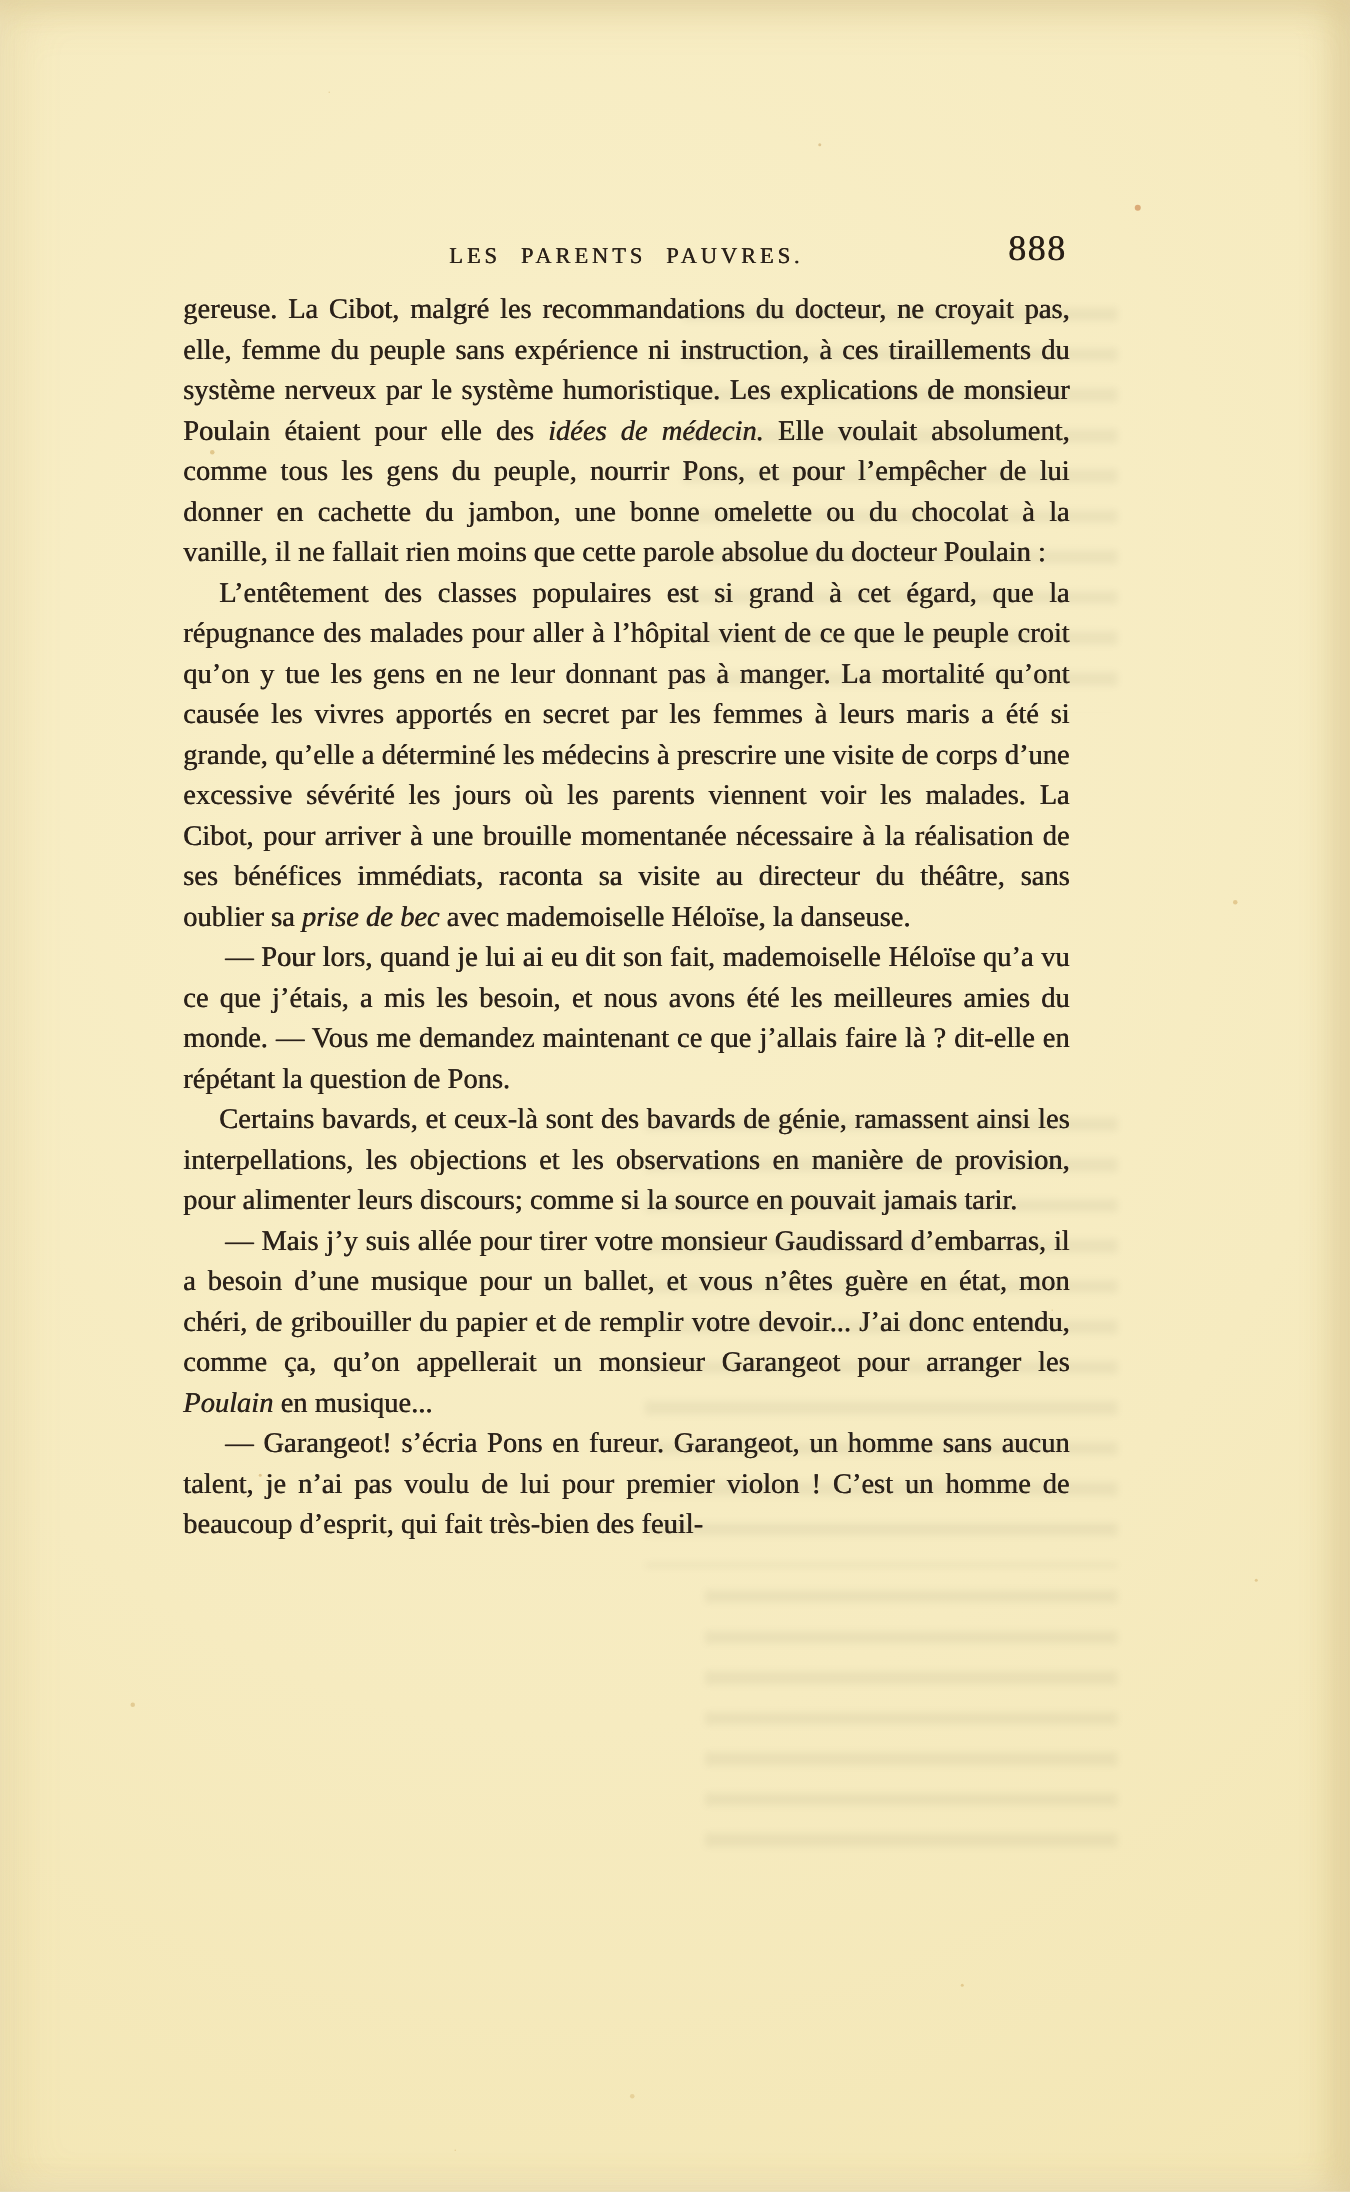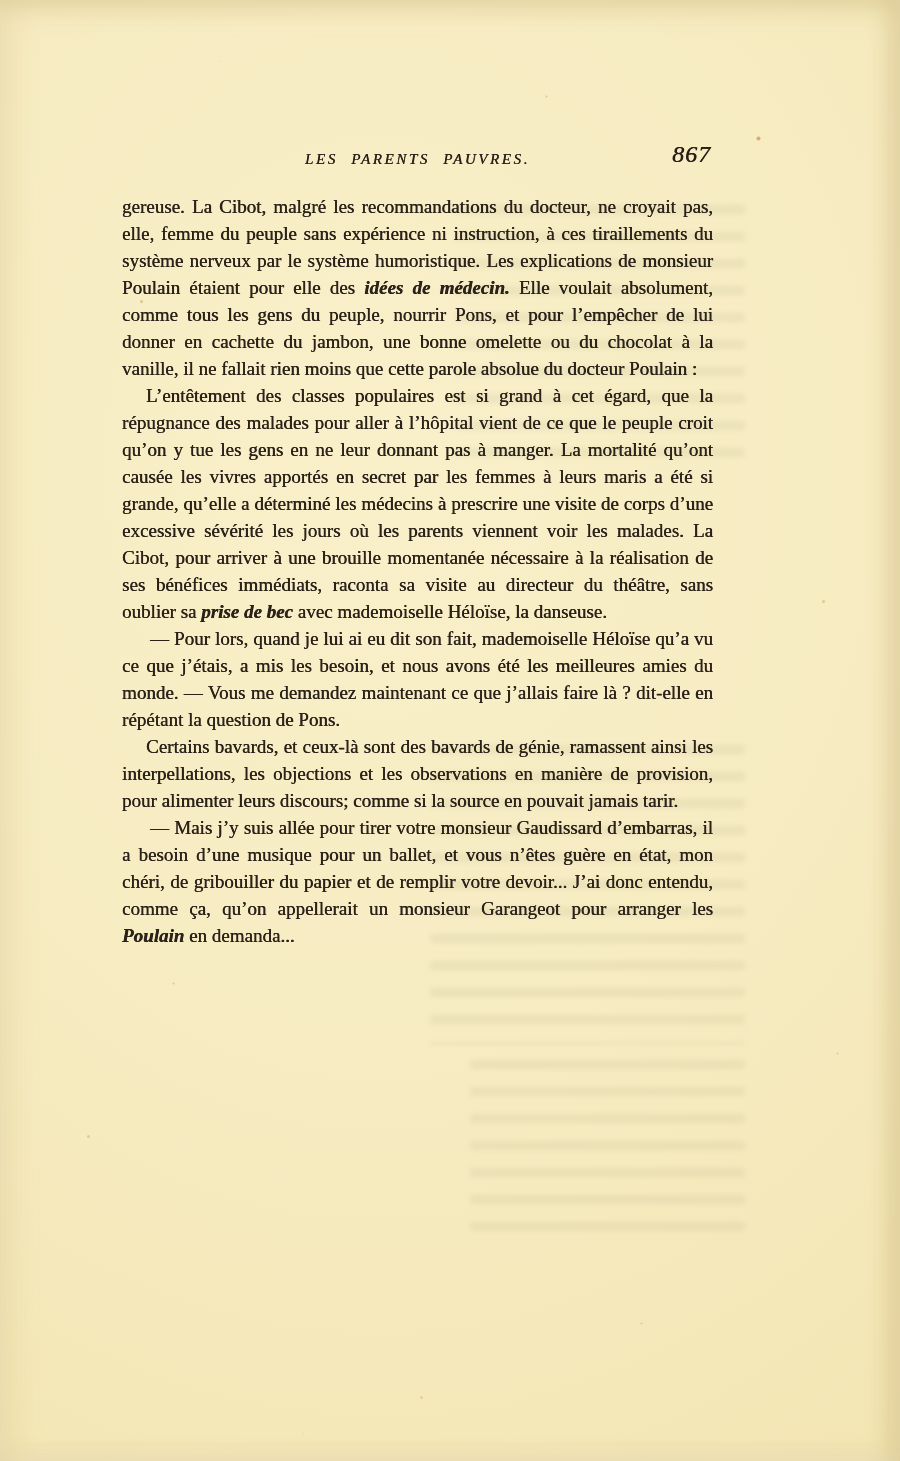--- a/index.html
+++ b/index.html
@@ -55,24 +55,23 @@
       640px 1322px 0 -0.5px rgba(206, 166, 92, 0.45),
       420px 1396px 0 0px  rgba(212, 176, 104, 0.40),
       836px 1052px 0 -0.5px rgba(198, 152, 78, 0.40),
       302px 1432px 0 -1px rgba(206, 168, 96, 0.40),
       218px  60px 0 -1px  rgba(208, 170, 96, 0.40);
     pointer-events: none;
   }
   .header {
     position: absolute;
     left: 122px;
-    top: 148px;
+    top: 160px;
     width: 591px;
     height: 26px;
-    font-style: italic;
   }
   .running-title {
     position: absolute;
     left: 0; right: 0;
     top: 3px;
     text-align: center;
     font-size: 15px;
     letter-spacing: 2.6px;
     word-spacing: 7px;
     color: #2b221a;
@@ -98,36 +97,37 @@
     text-align: justify;
     text-shadow: 0.35px 0 0 currentColor;
   }
   .page-body p {
     margin: 0;
     padding: 0;
   }
   .page-body p.continuation { text-indent: 0; }
   .page-body p.indented     { text-indent: 24px; }
   .page-body p.dialogue     { text-indent: 28px; }
-  .it { font-style: italic; font-weight: bold; }
+  .it { font-style: italic; }
 </style>
 </head>
 <body>
 
 <div class="page">
   <div class="showthrough st-a"></div>
   <div class="showthrough st-b"></div>
   <div class="showthrough st-c"></div>
   <div class="specks"></div>
 
   <div class="header">
     <div class="running-title">LES PARENTS PAUVRES.</div>
-    <div class="page-number">867</div>
+    <div class="page-number">888</div>
   </div>
 
   <div class="page-body">
       <p class="continuation"><span>gereuse. La Cibot, malgré les recommandations du docteur, ne croyait pas, elle, femme du peuple sans expérience ni instruction, à ces tiraillements du système nerveux par le système humoristique. Les explications de monsieur Poulain étaient pour elle des </span><span class="it">idées de médecin.</span><span> Elle voulait absolument, comme tous les gens du peuple, nourrir Pons, et pour l’empêcher de lui donner en cachette du jambon, une bonne omelette ou du chocolat à la vanille, il ne fallait rien moins que cette parole absolue du docteur Poulain :</span></p>
       <p class="indented"><span>L’entêtement des classes populaires est si grand à cet égard, que la répugnance des malades pour aller à l’hôpital vient de ce que le peuple croit qu’on y tue les gens en ne leur donnant pas à manger. La mortalité qu’ont causée les vivres apportés en secret par les femmes à leurs maris a été si grande, qu’elle a déterminé les médecins à prescrire une visite de corps d’une excessive sévérité les jours où les parents viennent voir les malades. La Cibot, pour arriver à une brouille momentanée nécessaire à la réalisation de ses bénéfices immédiats, raconta sa visite au directeur du théâtre, sans oublier sa </span><span class="it">prise de bec</span><span> avec mademoiselle Héloïse, la danseuse.</span></p>
       <p class="dialogue"><span>— Pour lors, quand je lui ai eu dit son fait, mademoiselle Héloïse qu’a vu ce que j’étais, a mis les besoin, et nous avons été les meilleures amies du monde. — Vous me demandez maintenant ce que j’allais faire là ? dit-elle en répétant la question de Pons.</span></p>
       <p class="indented"><span>Certains bavards, et ceux-là sont des bavards de génie, ramassent ainsi les interpellations, les objections et les observations en manière de provision, pour alimenter leurs discours; comme si la source en pouvait jamais tarir.</span></p>
-      <p class="dialogue"><span>— Mais j’y suis allée pour tirer votre monsieur Gaudissard d’embarras, il a besoin d’une musique pour un ballet, et vous n’êtes guère en état, mon chéri, de gribouiller du papier et de remplir votre devoir... J’ai donc entendu, comme ça, qu’on appellerait un monsieur Garangeot pour arranger les </span><span class="it">Poulain</span><span> en demanda...</span></p>
+      <p class="dialogue"><span>— Mais j’y suis allée pour tirer votre monsieur Gaudissard d’embarras, il a besoin d’une musique pour un ballet, et vous n’êtes guère en état, mon chéri, de gribouiller du papier et de remplir votre devoir... J’ai donc entendu, comme ça, qu’on appellerait un monsieur Garangeot pour arranger les </span><span class="it">Poulain</span><span> en musique...</span></p>
+      <p class="dialogue"><span>— Garangeot! s’écria Pons en fureur. Garangeot, un homme sans aucun talent, je n’ai pas voulu de lui pour premier violon ! C’est un homme de beaucoup d’esprit, qui fait très-bien des feuil-</span></p>
     </div>
 </div>
 
 </body></html>

